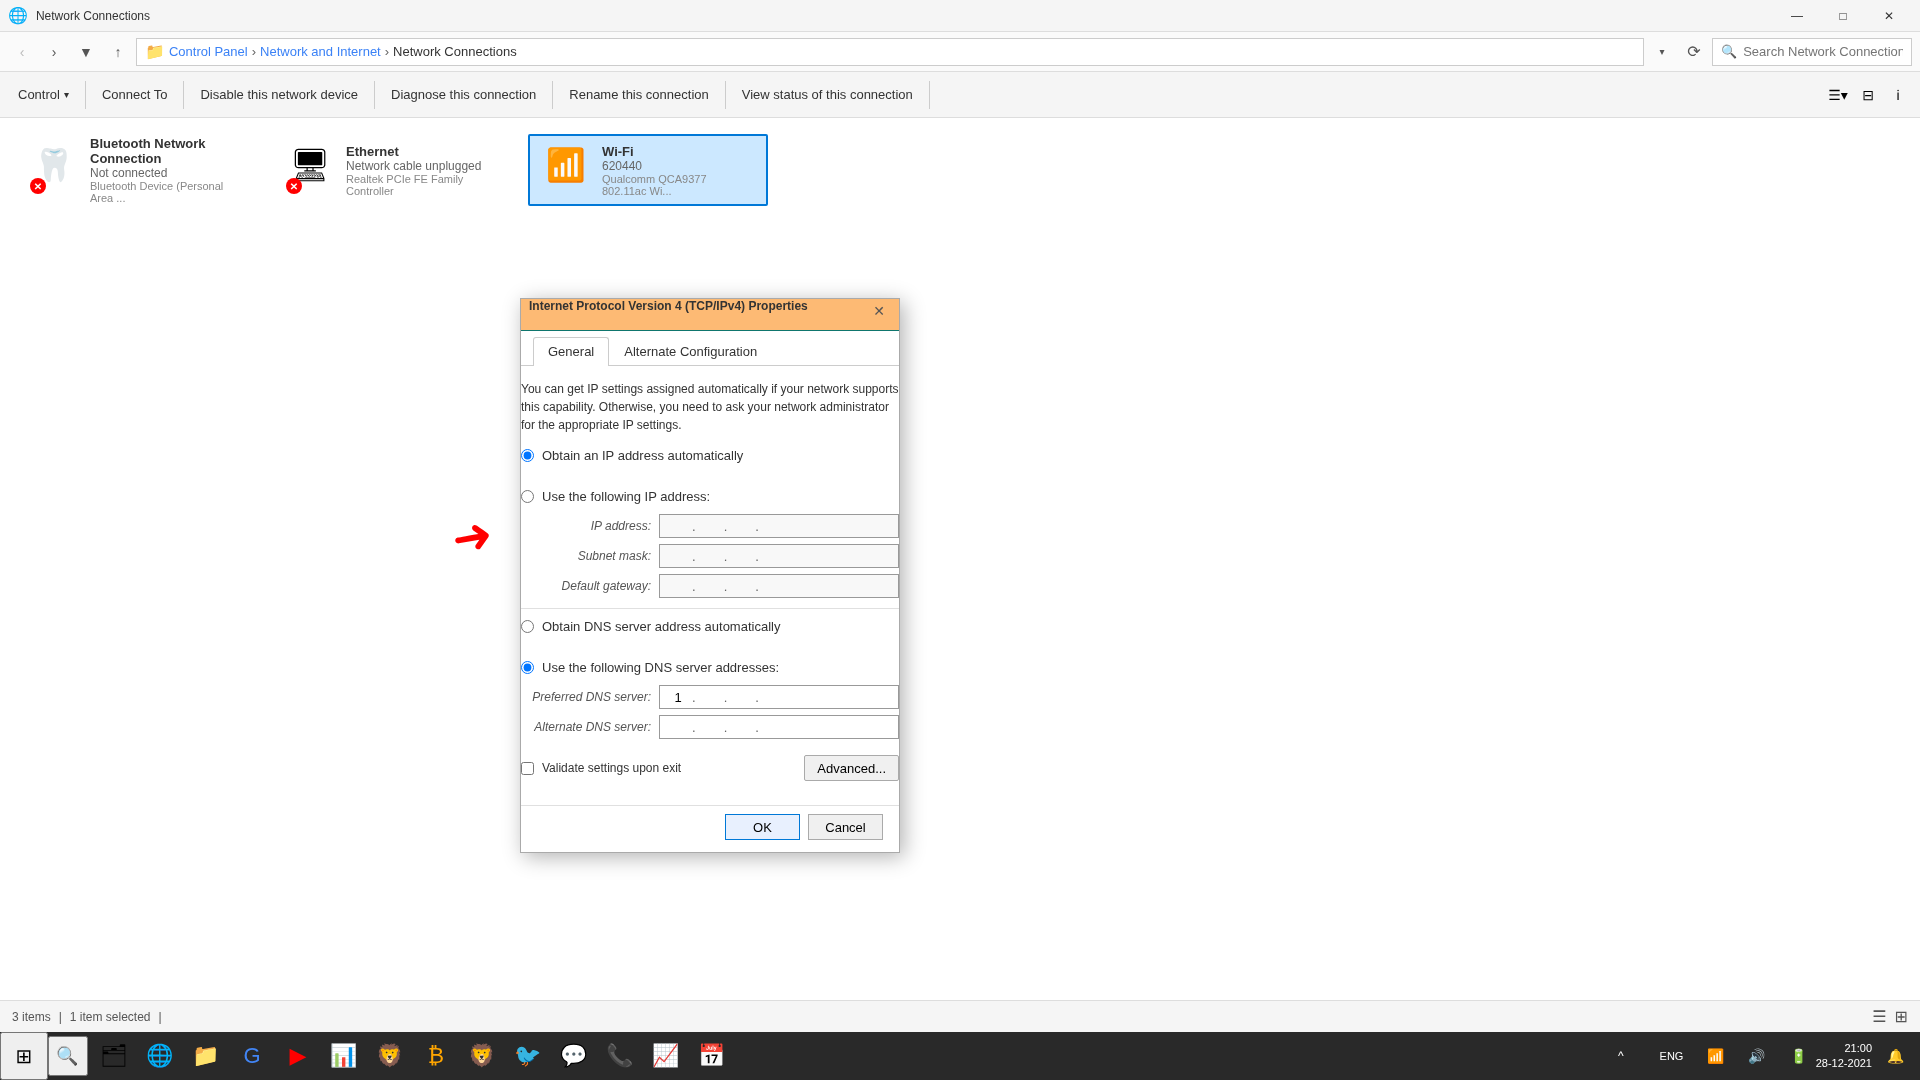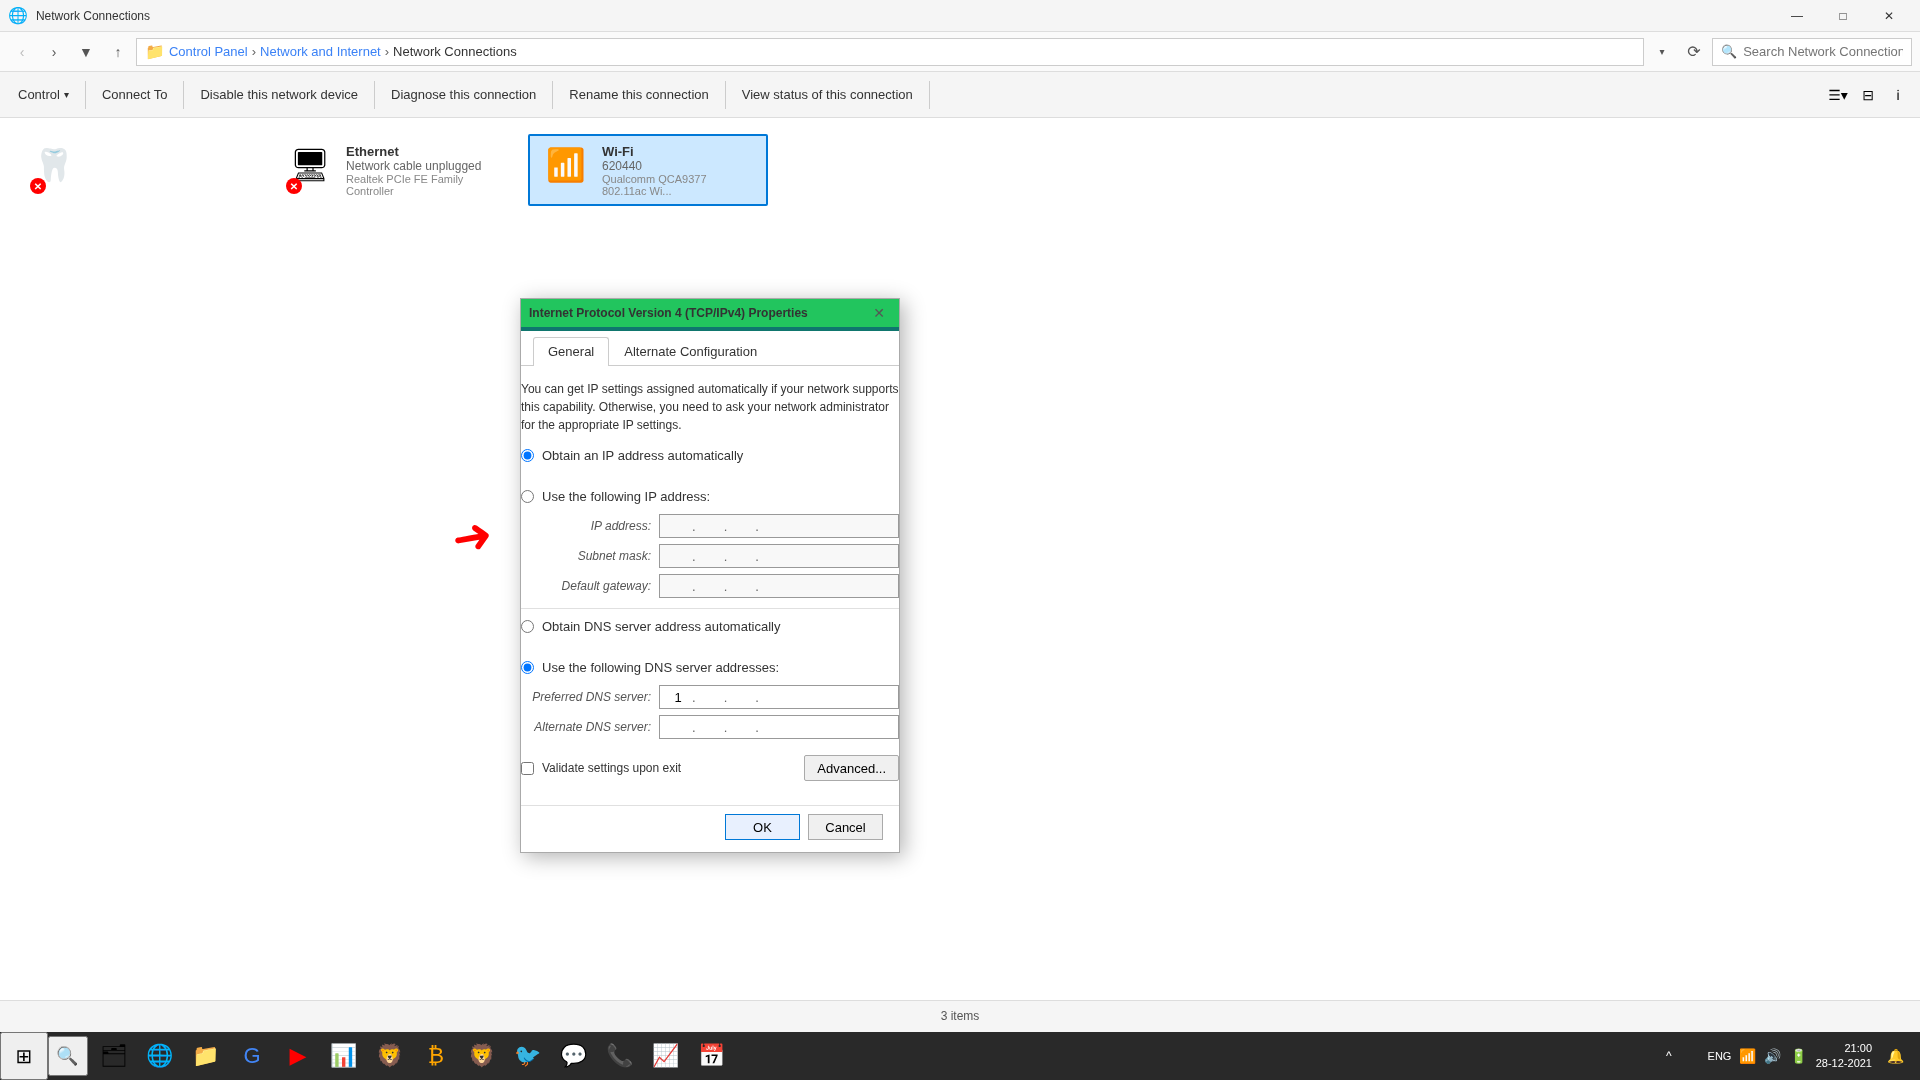--- a/index.html
+++ b/index.html
@@ -162,21 +162,20 @@
       right: 0;
       height: 32px;
       background: #f5f5f5;
       border-top: 1px solid #ddd;
       display: flex;
       align-items: center;
       padding: 8px 12px;
       font-size: 12px;
       color: #555;
       gap: 8px;
-      flex-direction: column;
     }
     .status-bar-right {
       margin-left: auto;
       display: flex;
       gap: 8px;
       align-items: center;
     }
     .status-view-btn { font-size: 16px; cursor: pointer; }
 
     
@@ -204,21 +203,21 @@
     .taskbar-items { display: flex; align-items: center; gap: 2px; padding: 0 4px; }
     .taskbar-item {
       width: 44px; height: 44px;
       display: flex; align-items: center; justify-content: center;
       cursor: pointer; border-radius: 4px; font-size: 22px;
     }
     .taskbar-spacer { flex: 1; }
     .taskbar-system {
       display: flex; align-items: center; padding: 0 8px; gap: 8px; color: white; font-size: 11px;
     }
-    .system-tray { display: flex; align-items: center; gap: 8px; margin-left: 24px; }
+    .system-tray { display: flex; align-items: center; gap: 24px; margin-left: 24px; }
     .tray-icon { font-size: 14px; cursor: pointer; }
     .tray-clock { text-align: right; font-size: 11px; line-height: 1.4; }
     .notification-btn {
       width: 32px; height: 32px;
       background: transparent; border: none; cursor: pointer;
       display: flex; align-items: center; justify-content: center;
       color: white; font-size: 14px;
     }
     .chevron-btn {
       background: transparent; border: none; color: white; cursor: pointer; font-size: 12px; padding: 0 4px;
@@ -228,26 +227,25 @@
     .dialog {
       background: white;
       width: 380px;
       border: 1px solid #aaa;
       box-shadow: 4px 4px 20px rgba(0,0,0,0.3);
       position: absolute;
       left: 520px;
       top: 180px;
     }
     .dialog-title-bar {
-      background: #22c55e;
+      background: #fdba74;
       height: 32px;
       display: flex;
-      align-items: center;
       padding: 0 8px;
-      border-bottom: 4px solid #0f766e;
+      border-bottom: 1px solid #0f766e;
       justify-content: space-between;
     }
     .dialog-title { font-size: 12px; font-weight: 600; color: #333; }
     .dialog-close-btn {
       width: 24px; height: 24px;
       background: transparent; border: none; cursor: pointer;
       font-size: 14px; color: #555;
       display: flex; align-items: center; justify-content: center;
     }
     .dialog-tabs {
@@ -431,20 +429,25 @@
 
 <div class="main-content" style="height: calc(1080px - 32px - 40px - 46px - 48px);">
 
   <div class="network-items">
 
     <div class="network-item">
       <div class="network-icon-wrap">
         <div style="font-size:32px; text-align:center;">🦷</div>
         <div class="status-badge">✕</div>
       </div>
+      <div class="network-info">
+        <span class="network-name">Bluetooth Network Connection</span>
+        <span class="network-status">Not connected</span>
+        <span class="network-device">Bluetooth Device (Personal Area ...</span>
+      </div>
     </div>
 
     <div class="network-item">
       <div class="network-icon-wrap">
         <div style="font-size:32px; text-align:center;">🖥</div>
         <div class="status-badge">✕</div>
       </div>
       <div class="network-info">
         <span class="network-name">Ethernet</span>
         <span class="network-status">Network cable unplugged</span>

